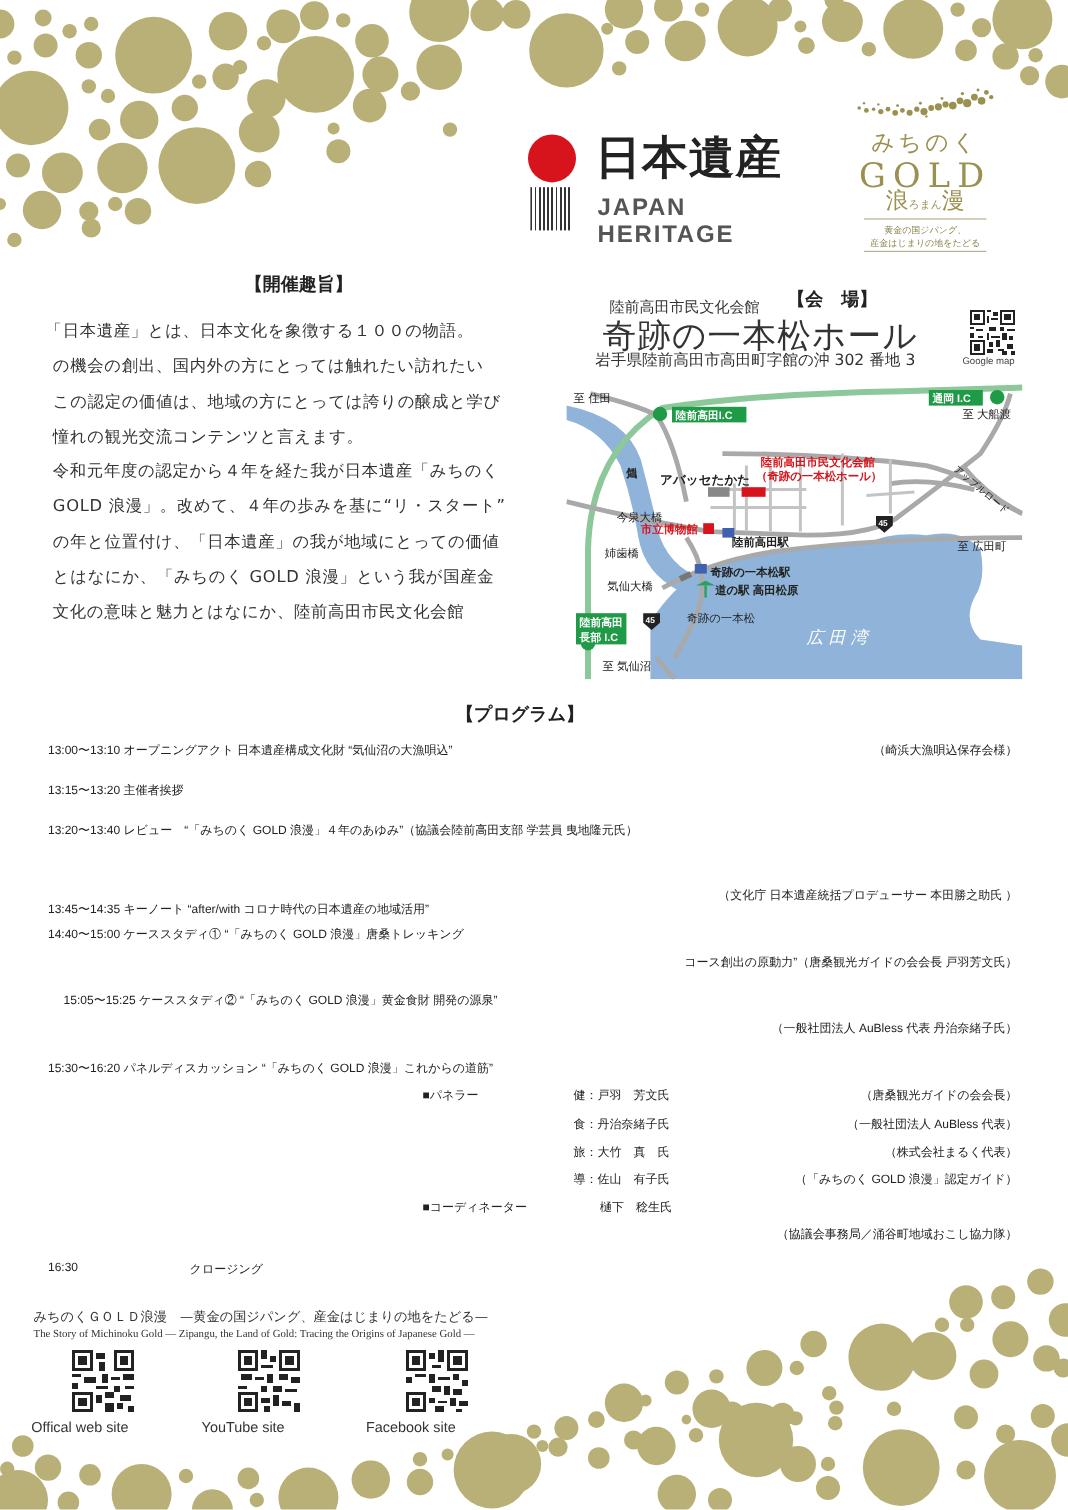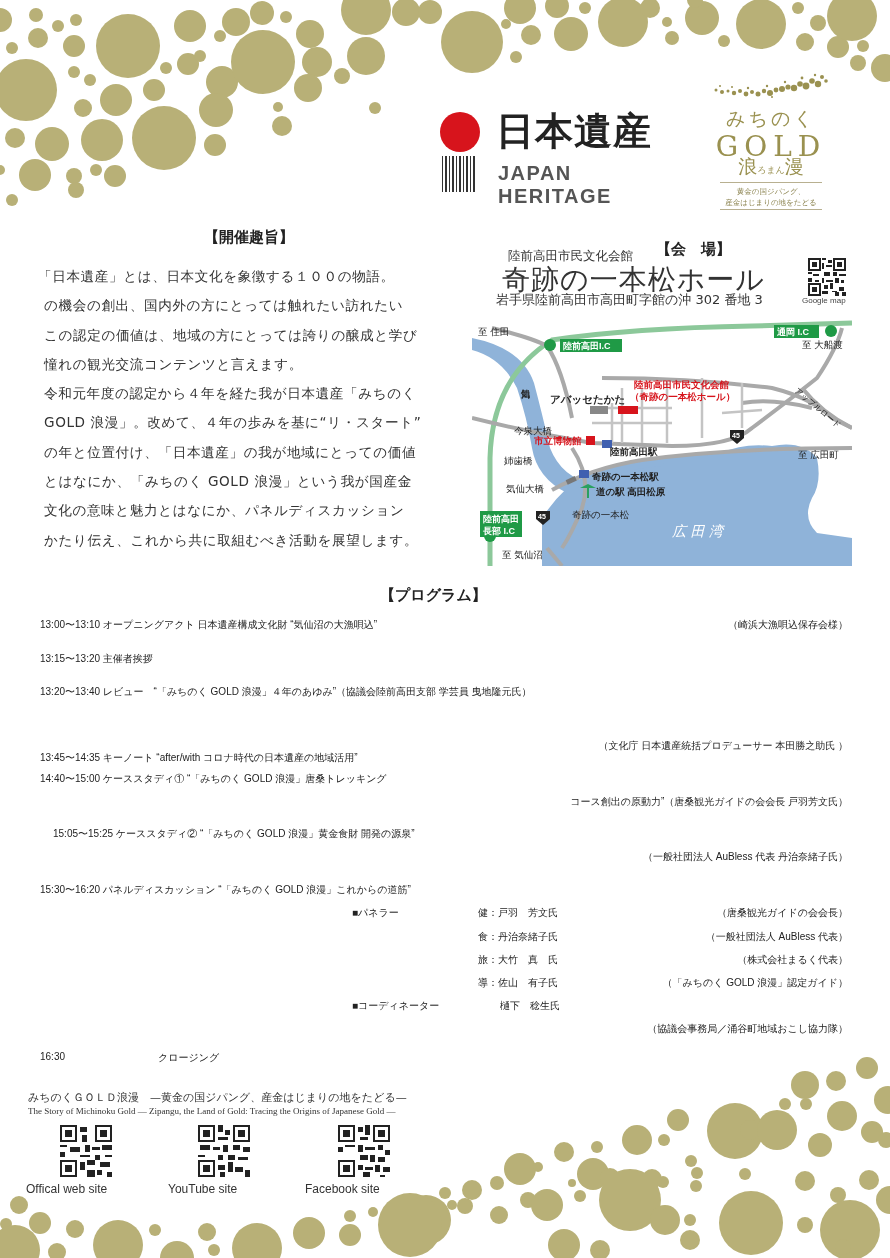--- a/index.html
+++ b/index.html
@@ -241,22 +241,21 @@
 <div class="abs sec-h" style="left:204px;top:228px;">【開催趣旨】</div>
 <div class="abs purpose">
   <div style="margin-left:-6px">「日本遺産」とは、日本文化を象徴する１００の物語。</div>
   <div>の機会の創出、国内外の方にとっては触れたい訪れたい</div>
   <div>この認定の価値は、地域の方にとっては誇りの醸成と学び</div>
   <div>憧れの観光交流コンテンツと言えます。</div>
   <div>令和元年度の認定から４年を経た我が日本遺産「みちのく</div>
   <div>GOLD 浪漫」。改めて、４年の歩みを基に“リ・スタート”</div>
   <div>の年と位置付け、「日本遺産」の我が地域にとっての価値</div>
   <div>とはなにか、「みちのく GOLD 浪漫」という我が国産金</div>
-  <div>文化の意味と魅力とはなにか、パネルディスカッション</div>
-  <div>かたり伝え、これから共に取組むべき活動を展望します。</div>
+  <div>文化の意味と魅力とはなにか、陸前高田市民文化会館</div>
 </div>
 
 <div class="abs sec-h" style="left:656px;top:228px;margin-top:12px;">【会　場】</div>
 <div class="abs venue-sub">陸前高田市民文化会館</div>
 <div class="abs venue-name">奇跡の一本松ホール</div>
 <div class="abs venue-addr">岩手県陸前高田市高田町字館の沖 302 番地 3</div>
 <svg class="abs qr-small" viewBox="0 0 21 21" shape-rendering="crispEdges">
   <rect width="21" height="21" fill="#fff"></rect>
   <g fill="#222">
     <path d="M0 0h7v7H0zM14 0h7v7h-7zM0 14h7v7H0z"></path>

